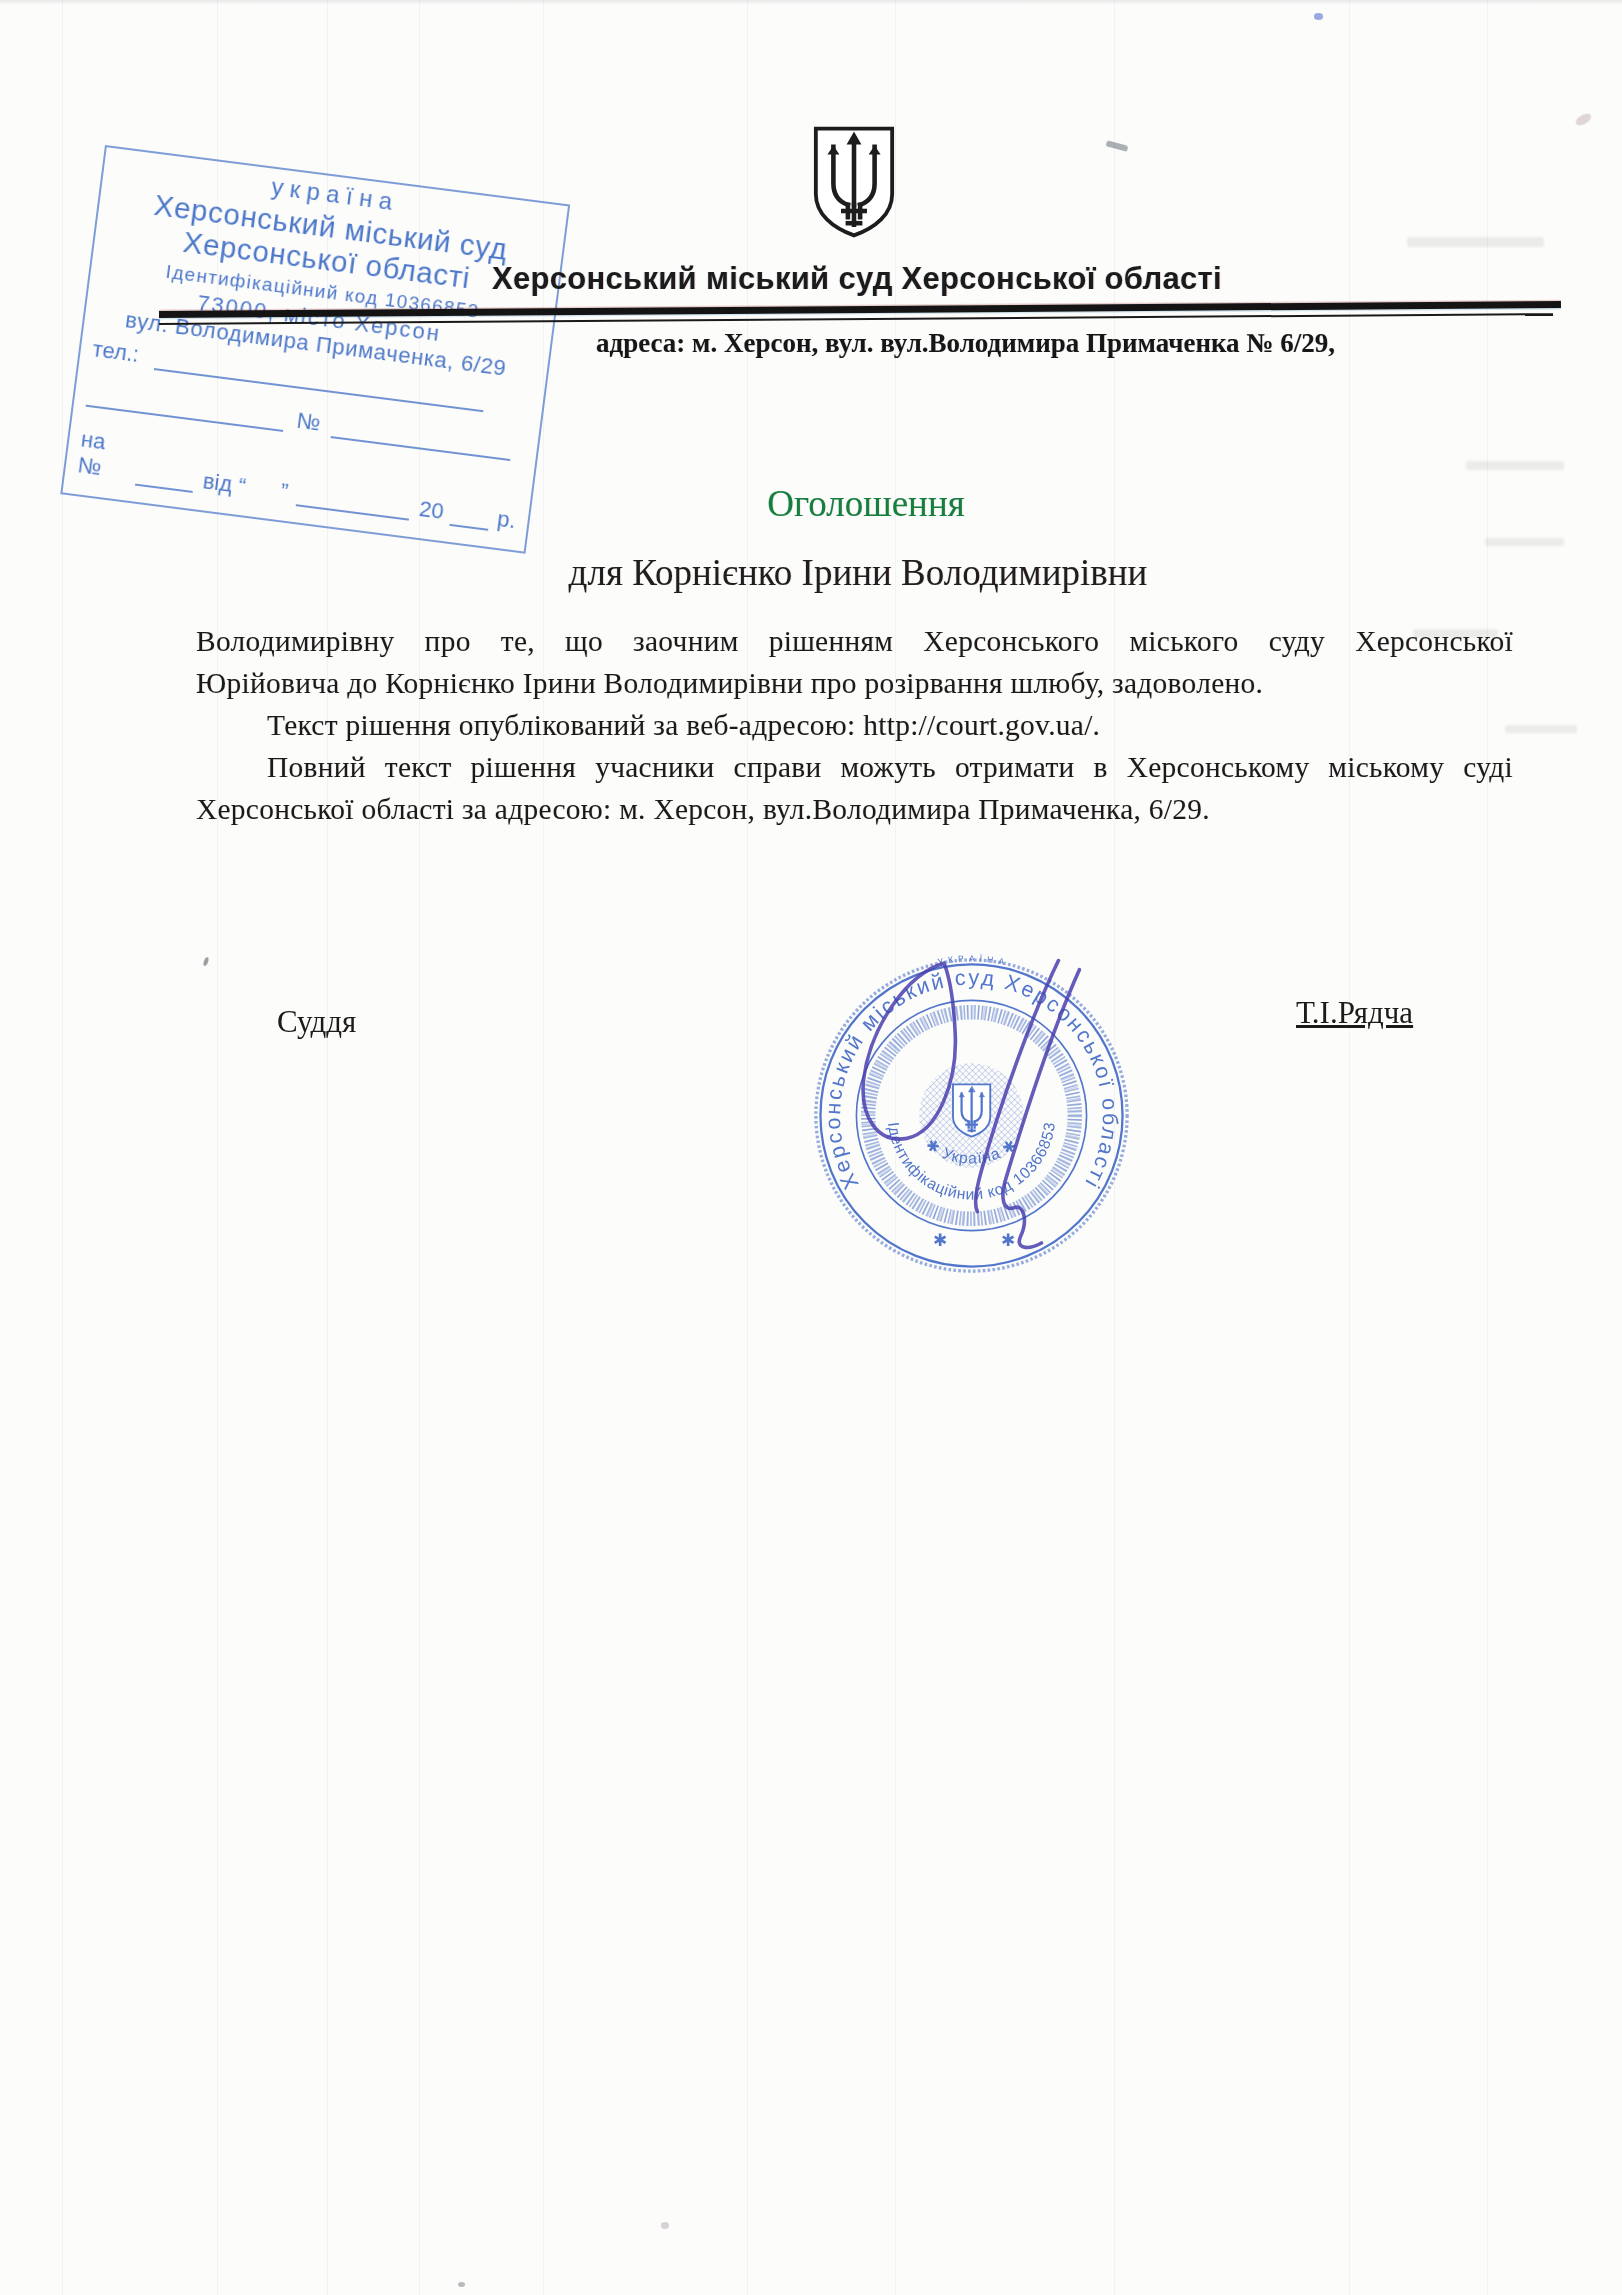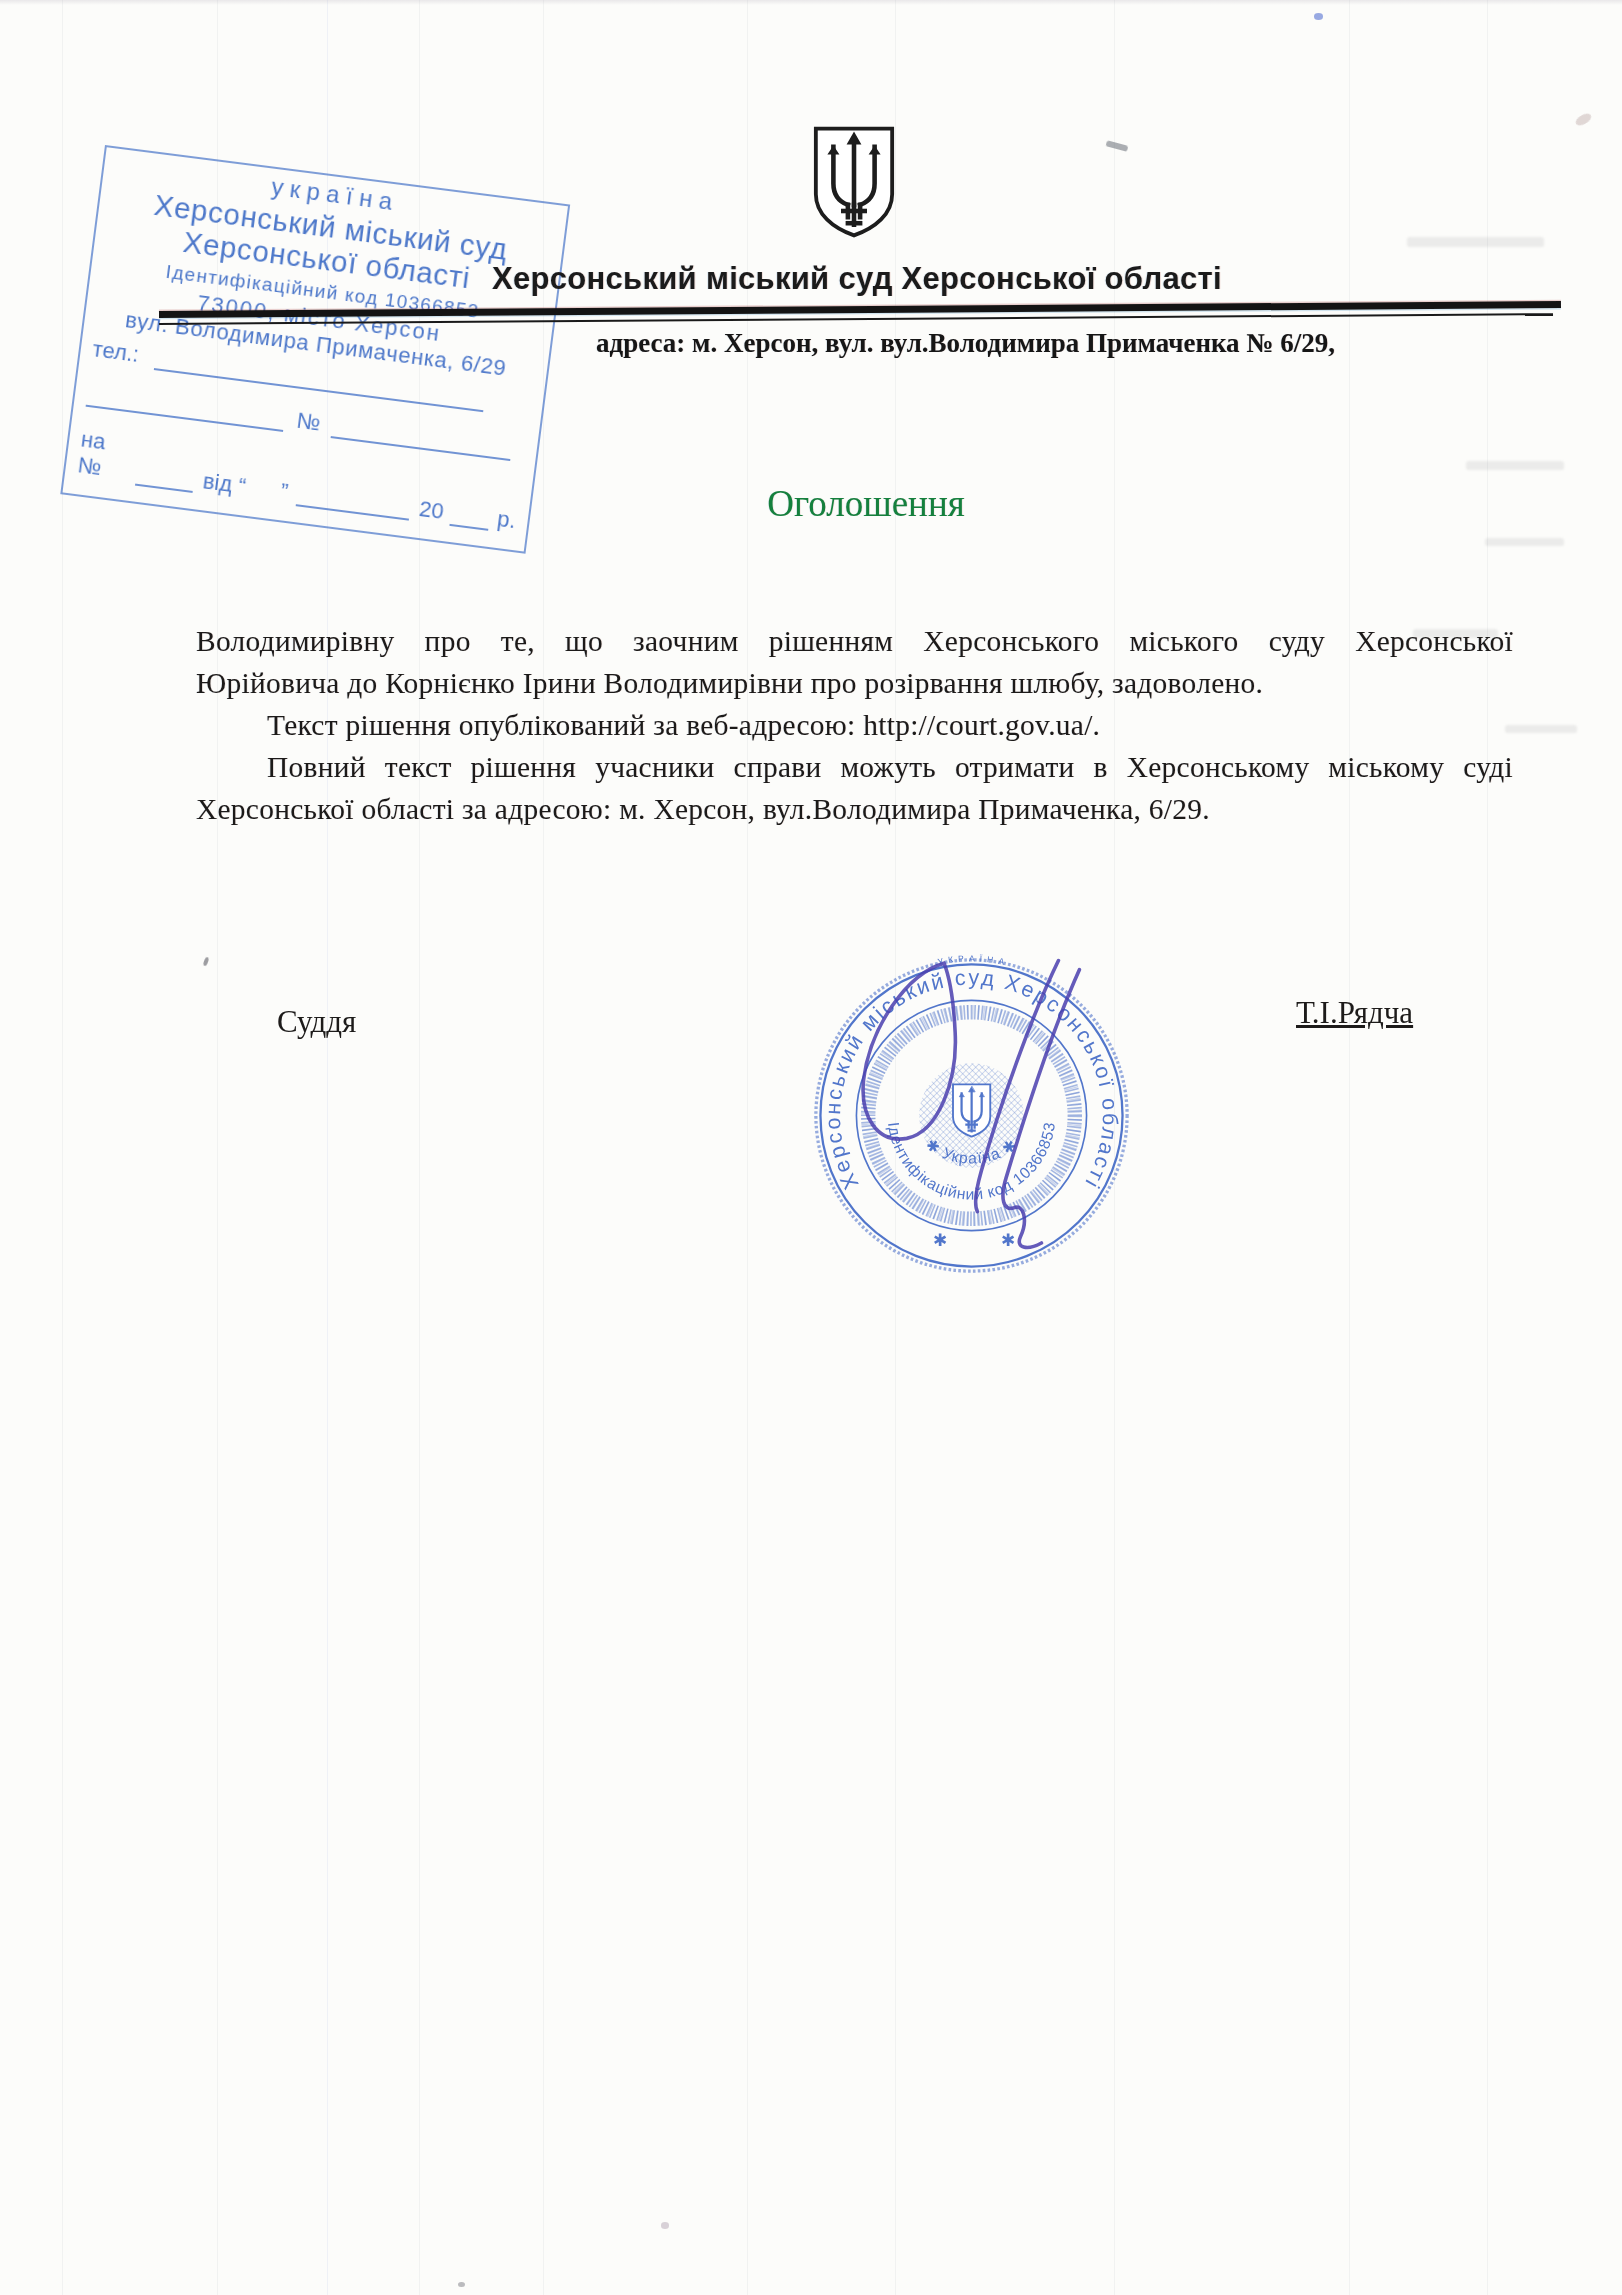--- a/index.html
+++ b/index.html
@@ -145,20 +145,21 @@
   </svg>
 
   <div class="header-title">Херсонський міський суд Херсонської області</div>
   <div class="header-rule">
     <div class="bar1"></div>
     <div class="bar2"></div>
   </div>
   <div class="header-address">адреса: м. Херсон, вул. вул.Володимира Примаченка № 6/29,</div>
 
   <div class="doc-title">Оголошення</div>
+  <div class="doc-subtitle">для Корнієнко Ірини Володимирівни</div>
 
   <div class="body-text">
     <div class="jl">Володимирівну про те, що заочним рішенням Херсонського міського суду Херсонської</div>
     <div class="ll">Юрійовича до Корнієнко Ірини Володимирівни про розірвання шлюбу, задоволено.</div>
     <div class="ll ind">Текст рішення опублікований за веб-адресою: http://court.gov.ua/.</div>
     <div class="jl ind">Повний текст рішення учасники справи можуть отримати в Херсонському міському суді</div>
     <div class="ll">Херсонської області за адресою: м. Херсон, вул.Володимира Примаченка, 6/29.</div>
   </div>
 
   <div class="judge-label">Суддя</div>

